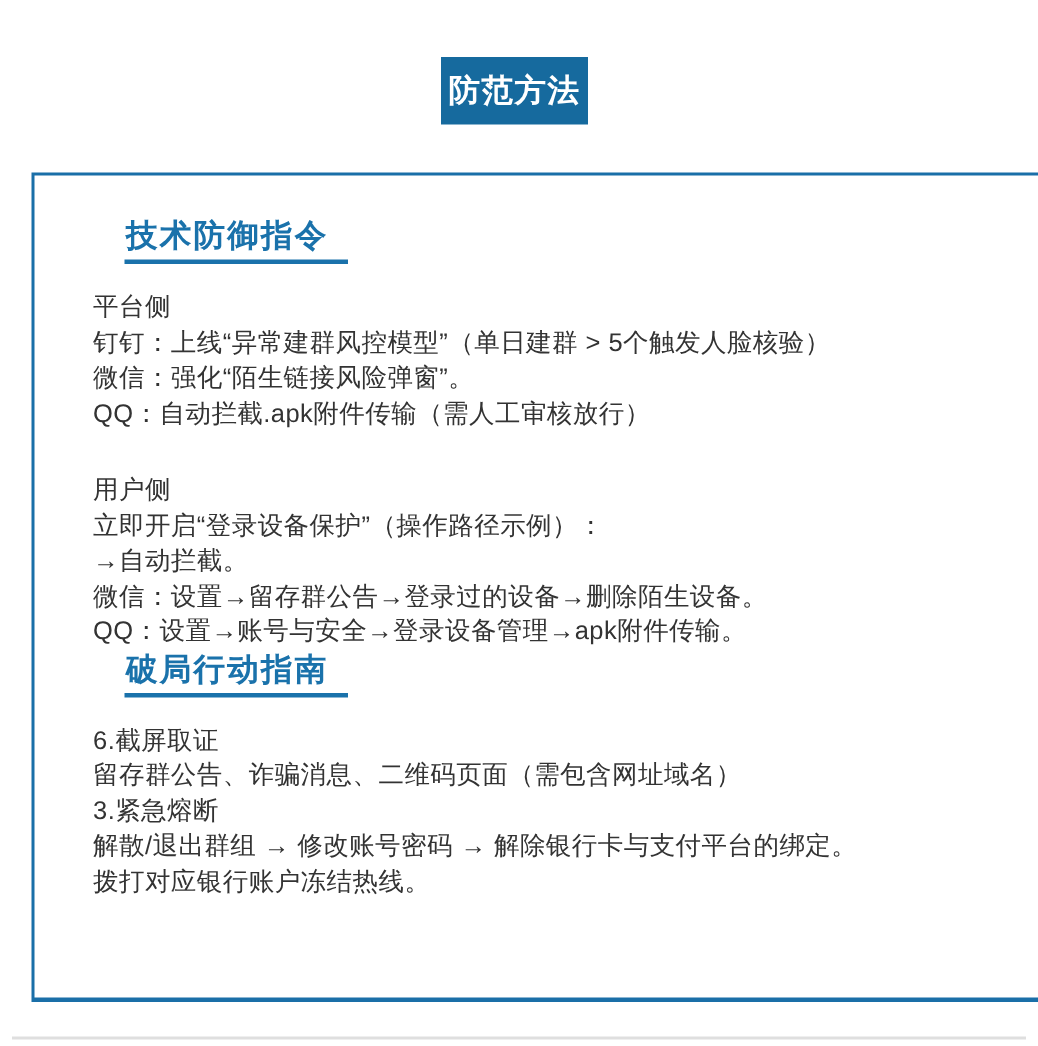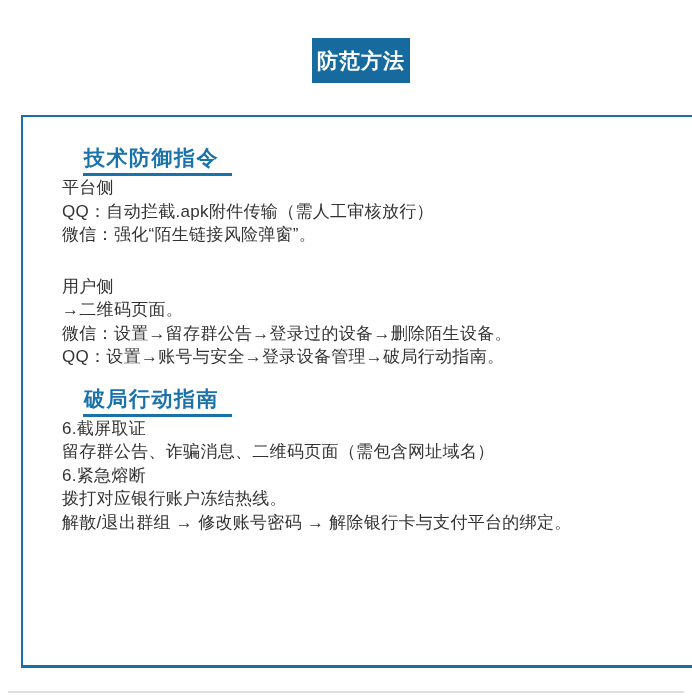--- a/index.html
+++ b/index.html
@@ -9,21 +9,21 @@
   }
   body {
     width: 692px;
     height: 697px;
     position: relative;
     font-family: "Liberation Sans", sans-serif;
     overflow: hidden;
   }
   .title-badge {
     position: absolute;
-    left: 312px;
+    left: 294px;
     top: 38px;
     background: #166a9e;
     color: #ffffff;
     font-size: 21px;
     font-weight: bold;
     line-height: 23px;
     padding: 11px 5px;
     letter-spacing: 1px;
     white-space: nowrap;
   }
@@ -36,35 +36,36 @@
     box-sizing: border-box;
     border: 2px solid #1a6fa8;
     border-bottom-width: 3px;
     background: #ffffff;
     padding: 31px 28px 0 39px;
   }
   .heading-row {
     margin: 0;
   }
   .heading-row.second {
-    margin-top: 20px;
+    margin-top: 4px;
   }
   .sec-heading {
     display: inline-block;
     margin: 0 0 0 21px;
     color: #1a72ab;
     font-size: 21px;
     font-weight: bold;
     line-height: 20px;
     letter-spacing: 1.5px;
     padding: 0 13px 5px 1px;
     border-bottom: 3px solid #1a72ab;
     white-space: nowrap;
   }
   .text-block {
+    margin-top: 17px;
   }
   .text-block.tight {
     margin-top: 28px;
   }
   .text-block p {
     margin: 0;
     font-size: 17px;
     line-height: 23.5px;
     color: #333333;
     letter-spacing: 0.3px;
@@ -85,38 +86,40 @@
 <div class="title-badge">防范方法</div>
 
 <div class="main-box">
 
   <div class="heading-row first">
     <h2 class="sec-heading">技术防御指令</h2>
   </div>
 
   <div class="text-block">
     <p>平台侧</p>
+    <p>钉钉：上线“异常建群风控模型”（单日建群 &gt; 5个触发人脸核验）</p>
+    <p>微信：强化“陌生链接风险弹窗”。</p>
     <p>QQ：自动拦截.apk附件传输（需人工审核放行）</p>
-    <p>微信：强化“陌生链接风险弹窗”。</p>
   </div>
 
   <div class="text-block tight">
     <p>用户侧</p>
-    <p>→二维码页面。</p>
+    <p>立即开启“登录设备保护”（操作路径示例）：</p>
+    <p>→自动拦截。</p>
     <p>微信：设置→留存群公告→登录过的设备→删除陌生设备。</p>
-    <p>QQ：设置→账号与安全→登录设备管理→破局行动指南。</p>
+    <p>QQ：设置→账号与安全→登录设备管理→apk附件传输。</p>
   </div>
 
   <div class="heading-row second">
     <h2 class="sec-heading">破局行动指南</h2>
   </div>
 
   <div class="text-block">
     <p>6.截屏取证</p>
     <p>留存群公告、诈骗消息、二维码页面（需包含网址域名）</p>
-    <p>6.紧急熔断</p>
+    <p>3.紧急熔断</p>
+    <p>解散/退出群组 → 修改账号密码 → 解除银行卡与支付平台的绑定。</p>
     <p>拨打对应银行账户冻结热线。</p>
-    <p>解散/退出群组 → 修改账号密码 → 解除银行卡与支付平台的绑定。</p>
   </div>
 
 </div>
 
 <div class="bottom-divider"></div>
 
 </body></html>

